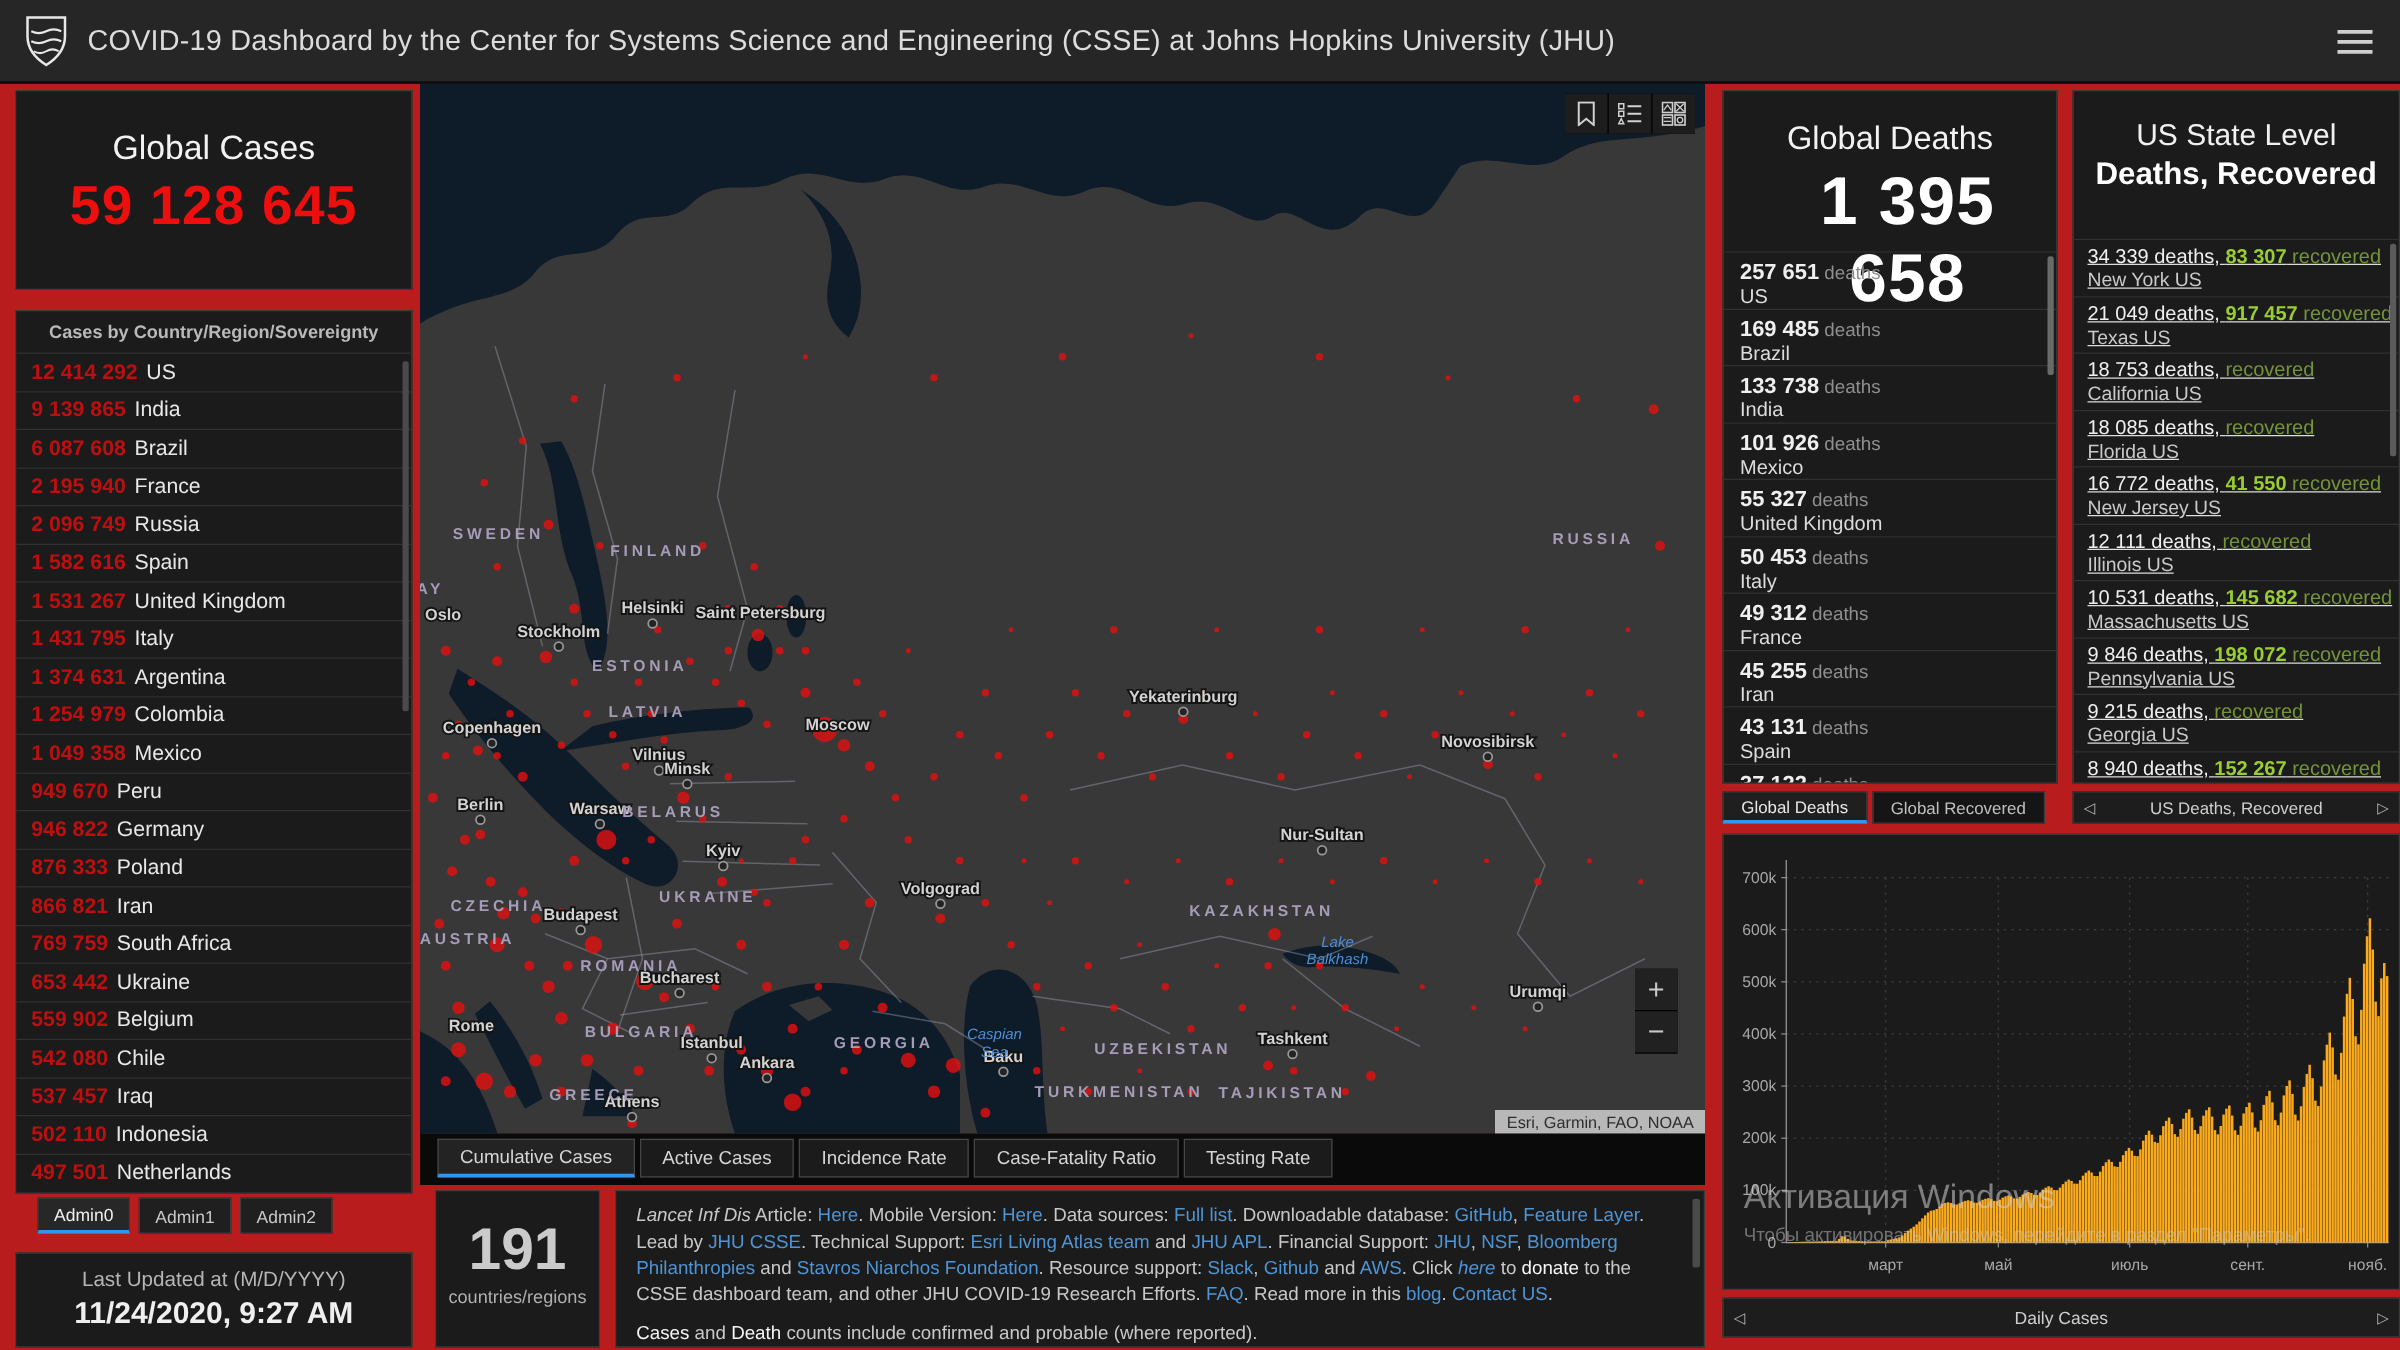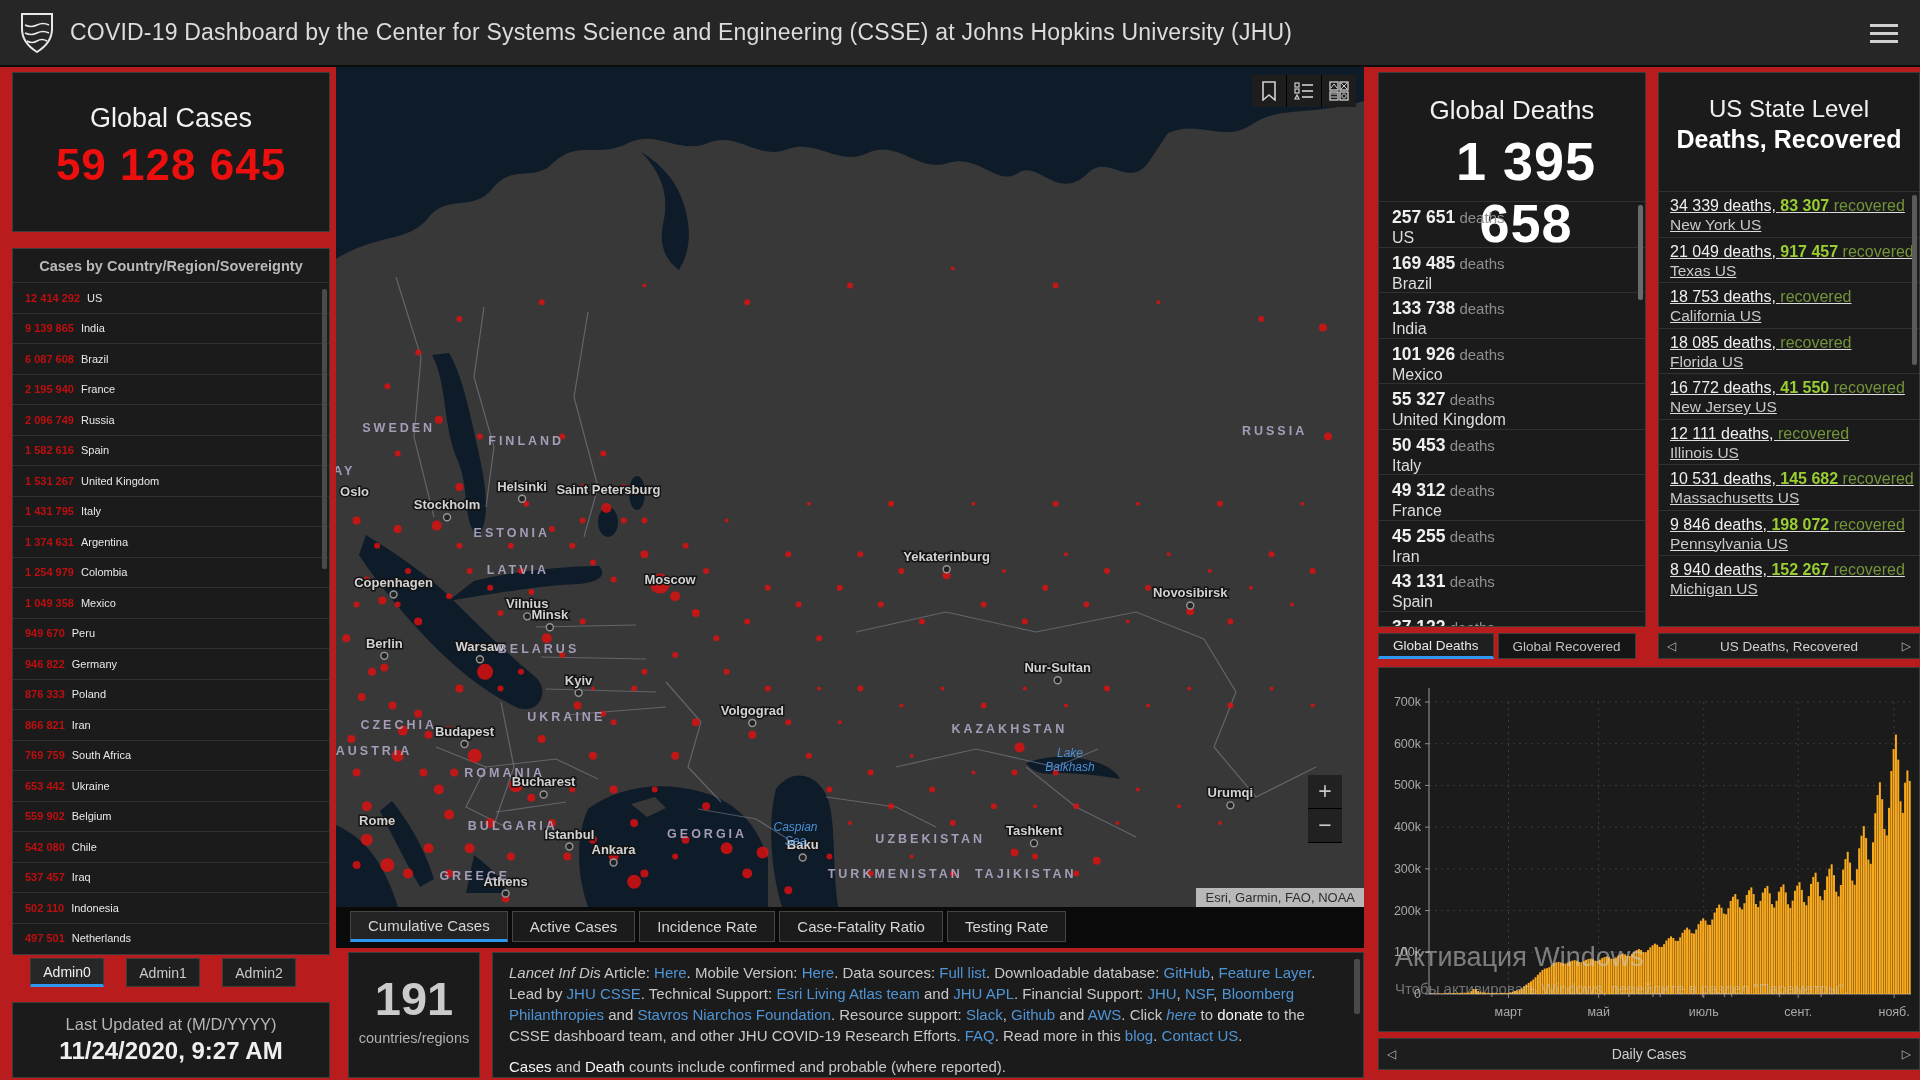--- a/index.html
+++ b/index.html
@@ -14,25 +14,25 @@
   .logo{width:38px;height:44px;margin-left:18px;flex:0 0 auto;}
   .burger{position:absolute;right:22px;top:24px;width:28px;height:19px;cursor:pointer;}
   .burger div{height:3px;background:#cfcfcf;margin-bottom:5px;}
   
   .gc-panel{left:12px;top:72px;width:318px;height:160px;text-align:center;}
   .gc-label{font-size:27px;color:#f2f2f2;margin-top:30px;}
   .gc-value{font-size:44px;font-weight:bold;color:#ed0e0e;margin-top:6px;letter-spacing:1px;}
   .list-panel{left:12px;top:248px;width:318px;height:707px;overflow:hidden;}
   .list-hdr{font-size:14.5px;font-weight:bold;color:#b9b9b9;text-align:center;padding:9px 0 8px 0;}
   .crow{height:30.5px;display:flex;align-items:center;padding-left:12px;border-top:1px solid #313131;
-        font-size:11px;cursor:pointer;}
+        font-size:17px;cursor:pointer;}
   .crow .v{color:#bd0f0f;font-weight:bold;margin-right:7px;}
   .crow .n{color:#e8e8e8;}
   .vscroll{position:absolute;background:#4a4a4a;border-radius:2px;}
-  .admin-tabs{position:absolute;left:30px;top:958px;display:flex;gap:22px;}
+  .admin-tabs{position:absolute;left:30px;top:958px;display:flex;gap:7px;}
   .atab{min-width:74px;height:29px;background:#1f1f1f;border:1px solid #3c3c3c;color:#c9c9c9;
         font-size:14px;display:flex;align-items:center;justify-content:center;padding:0 10px;cursor:pointer;}
   .atab.on{background:#272727;border-bottom:3px solid #2e97f2;color:#f0f0f0;}
   .lu-panel{left:12px;top:1002px;width:318px;height:76px;text-align:center;}
   .lu-l1{font-size:16.5px;color:#b5b5b5;margin-top:12px;}
   .lu-l2{font-size:24px;font-weight:bold;color:#efefef;margin-top:3px;}
   
   .map{position:absolute;left:336px;top:67px;width:1028px;height:840px;background:#0e1b29;overflow:hidden;}
   .map svg.base{position:absolute;left:0;top:0;}
   .mtools{position:absolute;right:8px;top:8px;display:flex;background:#000;gap:1px;}
@@ -681,20 +681,24 @@
         </div>
         <div class="srow">
           <div class="l1"><span class="d">10 531 deaths, </span><span class="rv">145 682</span><span class="rw"> recovered</span></div>
           <div class="l2">Massachusetts US</div>
         </div>
         <div class="srow">
           <div class="l1"><span class="d">9 846 deaths, </span><span class="rv">198 072</span><span class="rw"> recovered</span></div>
           <div class="l2">Pennsylvania US</div>
         </div>
         <div class="srow">
+          <div class="l1"><span class="d">9 215 deaths, </span><span class="rv"></span><span class="rw"> recovered</span></div>
+          <div class="l2">Georgia US</div>
+        </div>
+        <div class="srow">
           <div class="l1"><span class="d">8 940 deaths, </span><span class="rv">152 267</span><span class="rw"> recovered</span></div>
           <div class="l2">Michigan US</div>
         </div>
       </div>
     <div class="vscroll" style="right:2px;top:122px;width:5px;height:170px;background:#5a5a5a;"></div>
   </div>
   <div class="navbar us-nav">
     <span class="arr">◁</span>
     <span>US Deaths, Recovered</span>
     <span class="arr">▷</span>

